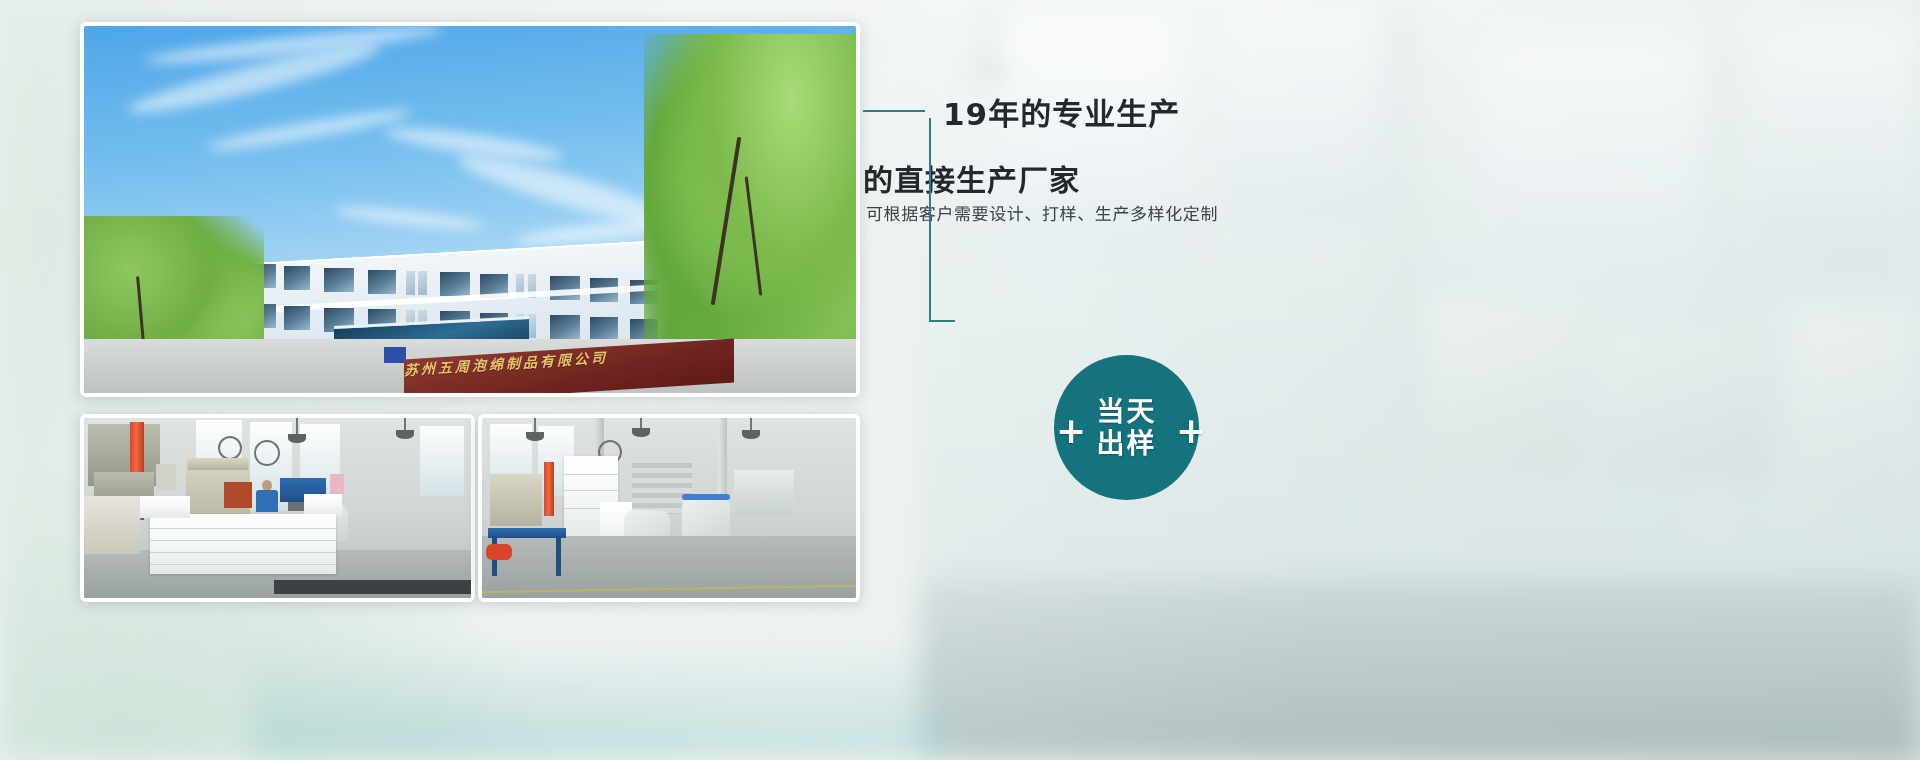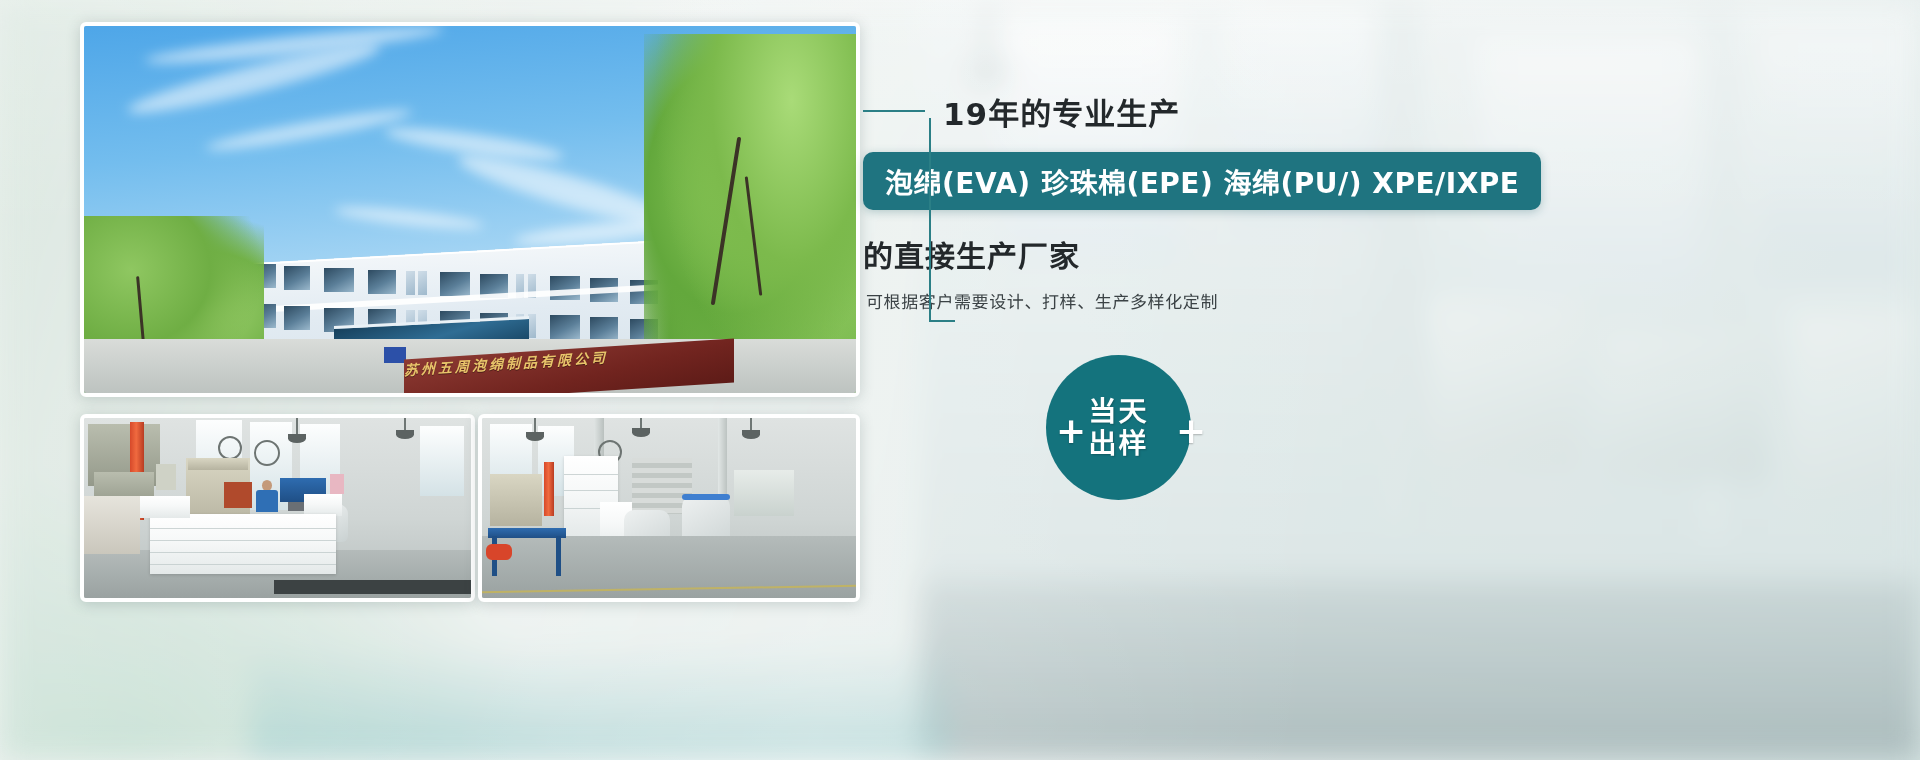--- a/index.html
+++ b/index.html
@@ -214,37 +214,37 @@
     color:#ffffff; font-size:28px; font-weight:700; white-space:nowrap;
     font-family:"DejaVu Sans",sans-serif; letter-spacing:.5px;
   }
 
   .subline-row{ display:flex; align-items:center; margin-top:22px; }
   .subline{
     font-size:30px; font-weight:700; color:#23282b; letter-spacing:1px;
     font-family:"DejaVu Sans",sans-serif; white-space:nowrap;
   }
   .desc{
-    margin-top:12px; margin-left:3px;
+    margin-left:3px;
     font-size:17px; color:#3b4245; letter-spacing:.6px;
     font-family:"DejaVu Sans",sans-serif; white-space:nowrap;
   }
 
   
   .circles{ position:absolute; left:930px; top:355px; width:420px; height:150px; }
   .circ{
     position:absolute; top:0; width:145px; height:145px; border-radius:50%;
     display:flex; flex-direction:column; align-items:center; justify-content:center;
     color:#fff; font-family:"DejaVu Sans",sans-serif;
     font-size:28px; font-weight:700; line-height:1.12; letter-spacing:2px;
     text-shadow:1px 1px 2px rgba(0,0,0,.22);
   }
   .circ .l2{ display:block; }
   .c-green{ left:0;   background:#149253; z-index:3; }
-  .c-teal { left:116px; background:#14737d; z-index:2; }
+  .c-teal { left:124px; background:#14737d; z-index:2; }
   .c-blue { left:240px; background:#2e2f92; z-index:1; }
 
   .plus{
     position:absolute; top:58px; z-index:6;
     color:#ffffff; font-size:36px; font-weight:700; line-height:1;
     font-family:"DejaVu Sans",sans-serif;
     text-shadow:0 1px 2px rgba(0,0,0,.25);
   }
   .p1{ left:126px; }
   .p2{ left:246px; }
@@ -440,23 +440,20 @@
   <div class="pipe-wrap">
     <span class="pipe-v"></span>
     <span class="pipe-foot"></span>
   </div>
 
   <div class="headline-row">
     <span class="lead-line"></span>
     <span class="headline">19年的专业生产</span>
   </div>
 
-  <div class="tagbar">
-    <span>泡绵(EVA) 珍珠棉(EPE) 海绵(PU/)  XPE/IXPE</span>
-  </div>
 
   <div class="subline-row">
     <span class="subline">的直接生产厂家</span>
   </div>
 
   <div class="desc">可根据客户需要设计、打样、生产多样化定制</div>
 </div>
 
 <div class="circles">
   <span class="plus p1">+</span>

